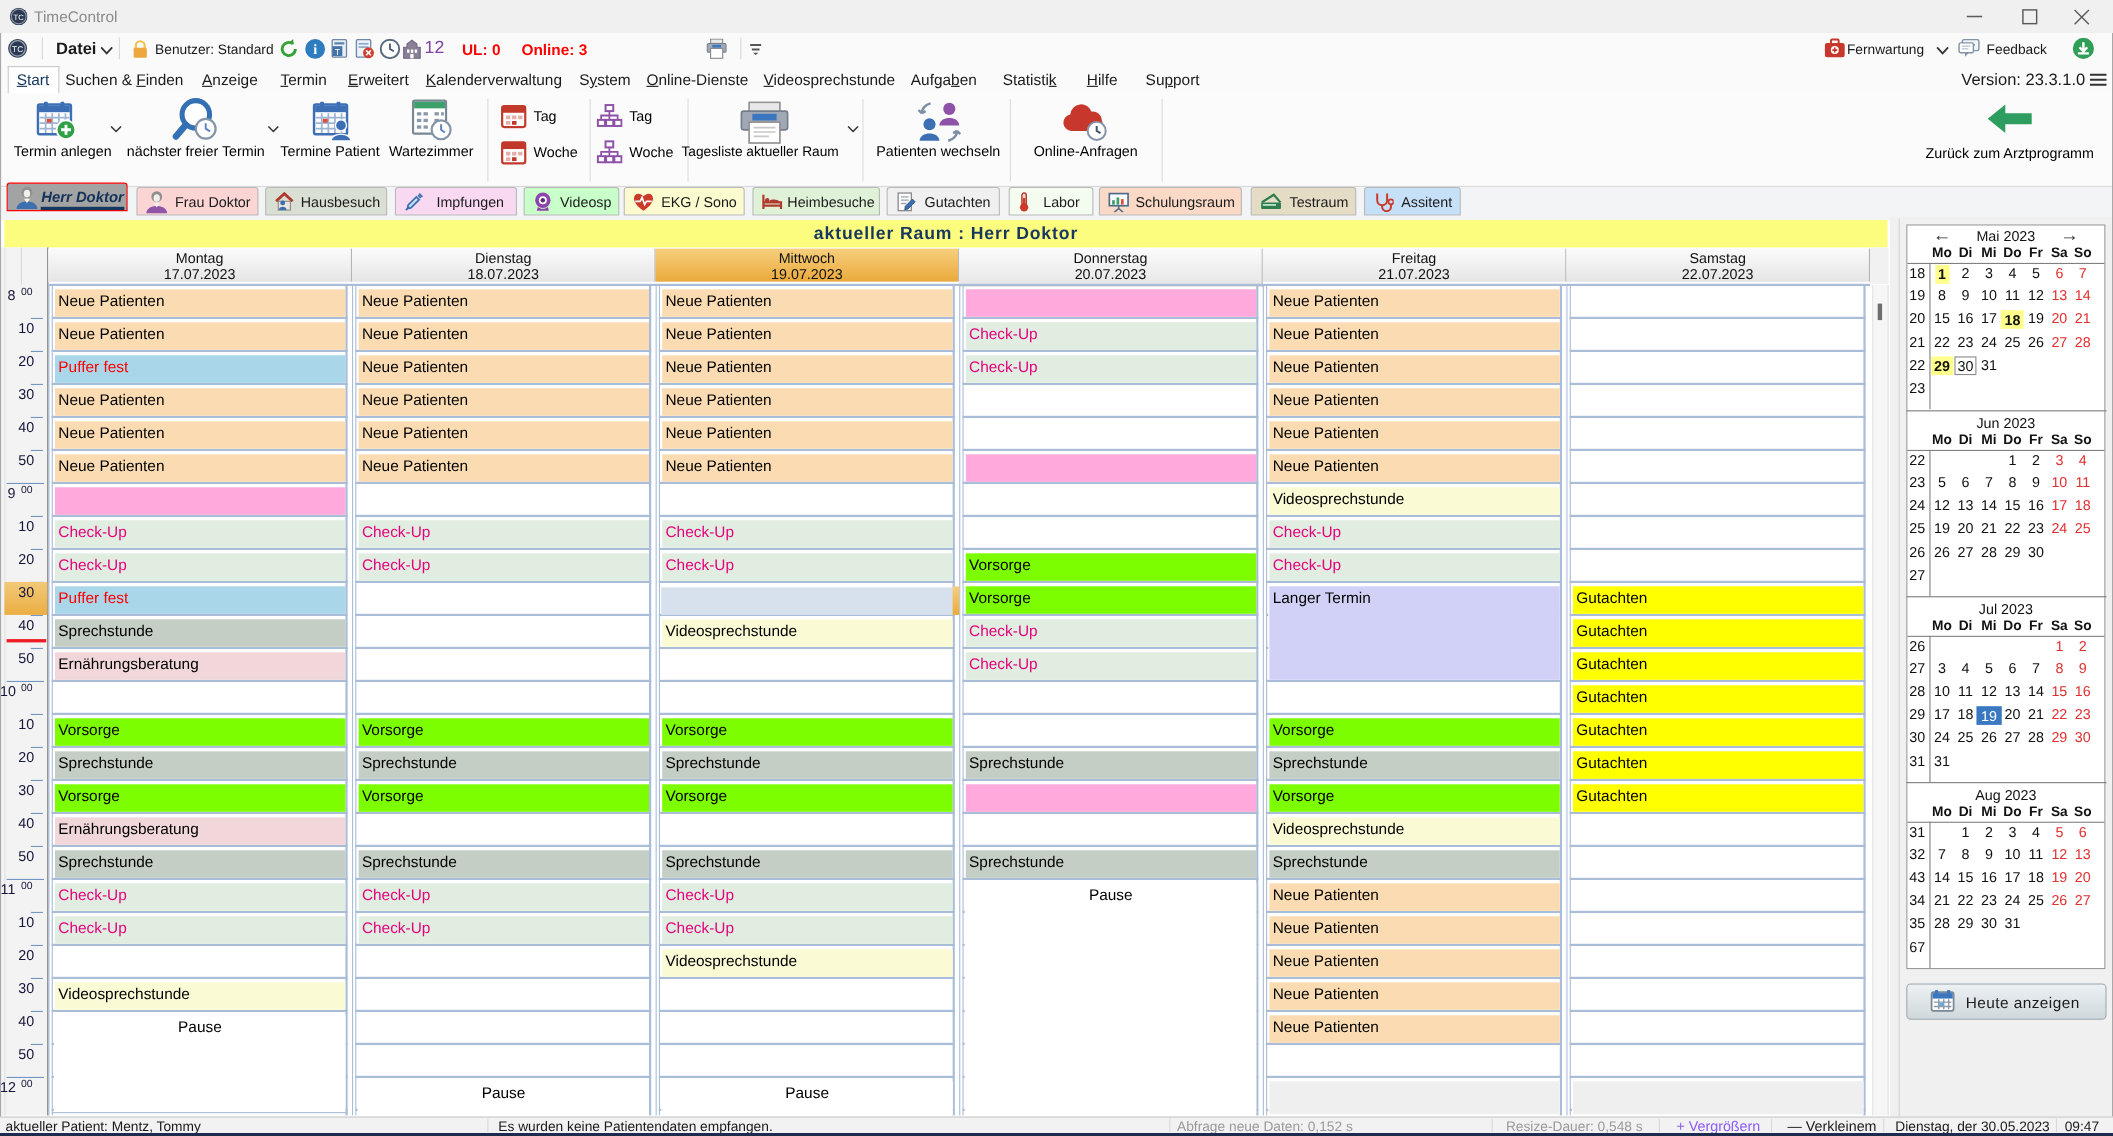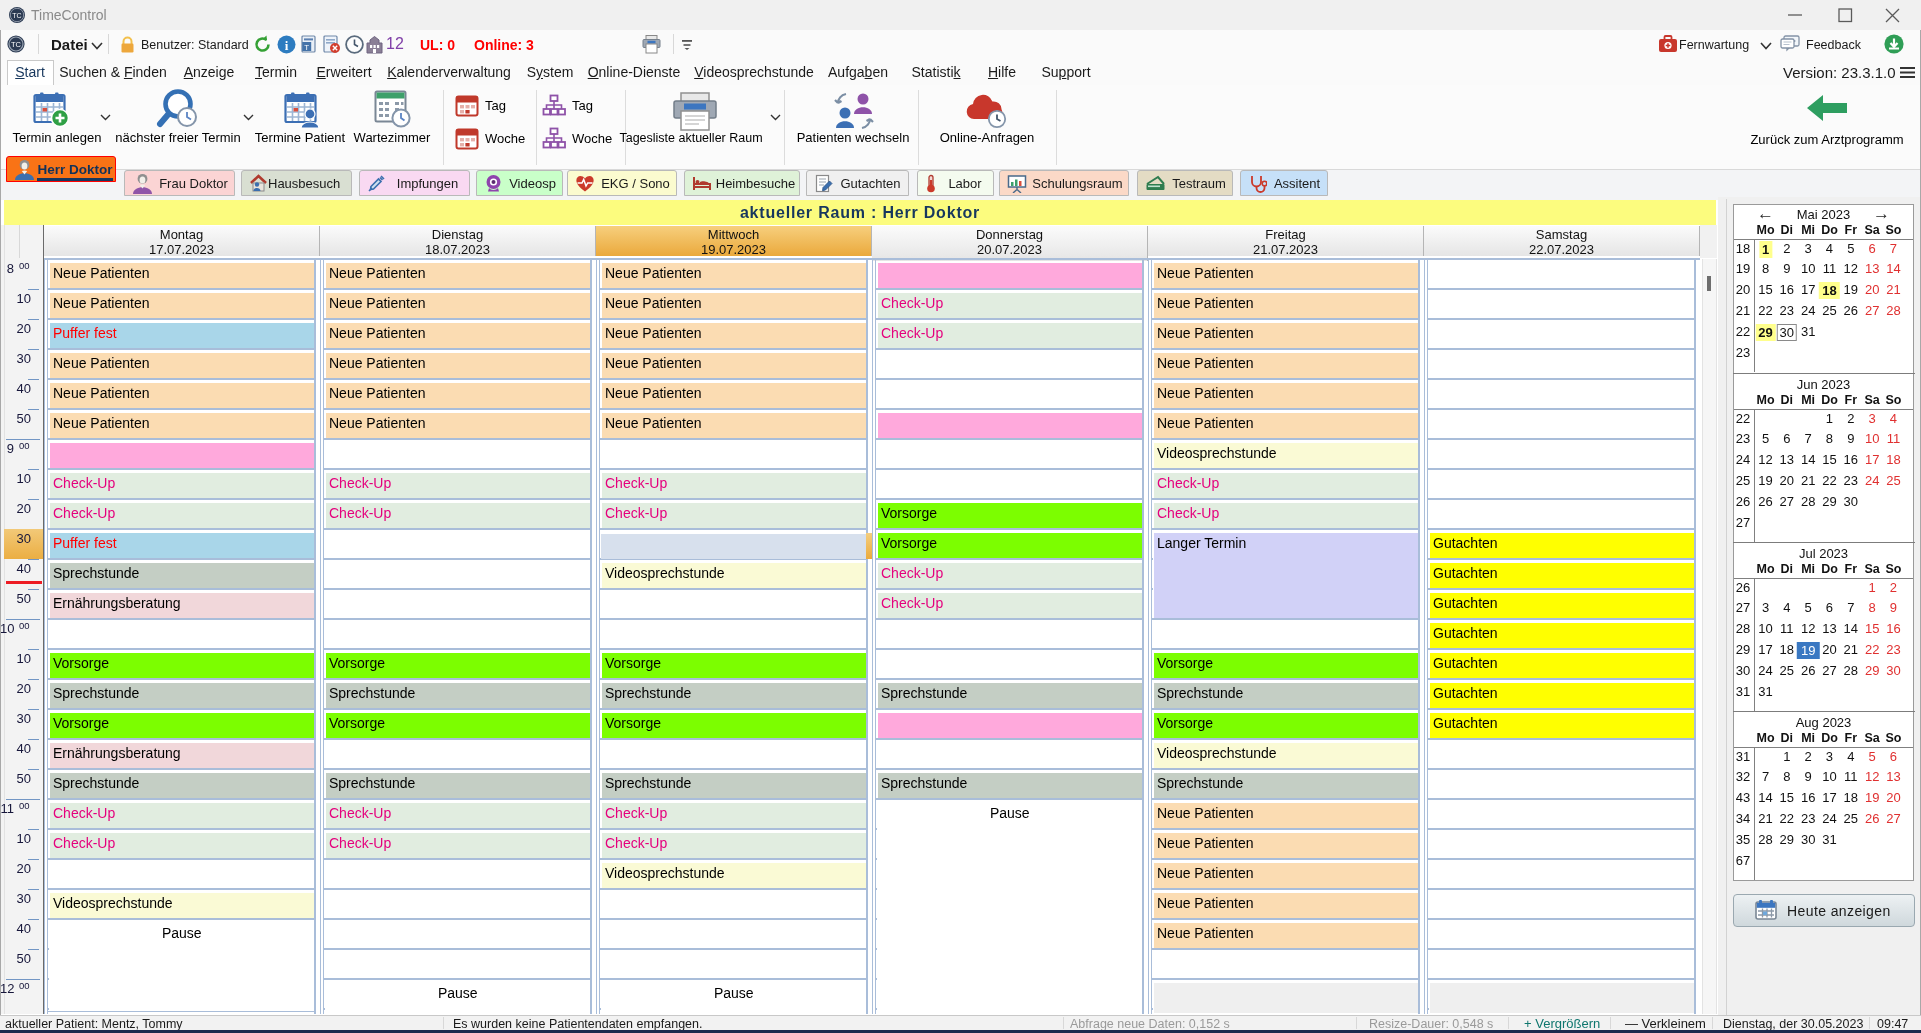--- a/index.html
+++ b/index.html
@@ -265,21 +265,21 @@
     <path d="M12 26 a7.5 7.5 0 0 1 -1-14.9 a10 10 0 0 1 19.4-2.6 a8 8 0 0 1 9.2 7.9 a7.3 7.3 0 0 1 -2.5 9.6 Z" fill="#C8372C"></path>
     <circle cx="35" cy="26" r="8.2" fill="#FFF" stroke="#8495AA" stroke-width="1.8"></circle>
     <path d="M35 21.5 V26 L38.5 28" fill="none" stroke="#44566B" stroke-width="1.8"></path>
   </svg>
 <div style="position:absolute;left:987px;top:130px;transform:translateX(-50%);font-size:13px;color:#000;font-weight:normal;white-space:nowrap;">Online-Anfragen</div>
 <svg class="abs" style="left:1806px;top:94px" width="42" height="28" viewBox="0 0 42 28">
     <path d="M17 1 L1 14 L17 27 V19 H41 V9 H17 Z" fill="#2E9E60"></path>
   </svg>
 <div style="position:absolute;left:1827px;top:132px;transform:translateX(-50%);font-size:13px;color:#000;font-weight:normal;white-space:nowrap;">Zurück zum Arztprogramm</div>
 <div class="abs" style="left:0;top:170px;width:1921px;height:30px;background:#F3F4F6;"></div>
-<div class="abs" style="left:6px;top:156px;width:110px;height:26px;background:#f97316;border:1.5px solid #FF0000;border-radius:3px 3px 0 0;display:flex;align-items:center;padding-left:7px;">
+<div class="abs" style="left:6px;top:166px;width:110px;height:26px;background:#a3a3a3;border:1.5px solid #FF0000;border-radius:3px 3px 0 0;display:flex;align-items:center;padding-left:7px;font-style:italic;">
 <svg width="21" height="21" viewBox="0 0 21 21">
       <circle cx="10.5" cy="5.8" r="4.9" fill="#8F8F8F"></circle>
       <ellipse cx="10.5" cy="7" rx="2.9" ry="3.5" fill="#F2F0EA"></ellipse>
       <path d="M1 21 C1 12 20 12 20 21 Z" fill="#3B6FAE"></path>
       <path d="M7.8 12 L10.5 15.6 L13.2 12 Q10.5 11 7.8 12 Z" fill="#F2F0EA"></path>
     </svg>
 <div style="flex:1;text-align:center;font-size:13.5px;font-weight:bold;color:#12325A;"><span style="border-bottom:3px solid #17375E;padding-bottom:1px;">Herr Doktor</span></div>
 </div>
 <div class="abs" style="left:124px;top:170px;width:111px;height:26px;background:#FBD4D4;border:1px solid #B9B9B9;border-radius:3px 3px 0 0;display:flex;align-items:center;padding-left:7px;">
 <svg width="21" height="21" viewBox="0 0 21 21">
@@ -290,21 +290,21 @@
     </svg>
 <div style="flex:1;text-align:center;font-size:13px;color:#1A1A1A;">Frau Doktor</div>
 </div>
 <div class="abs" style="left:241px;top:170px;width:111px;height:26px;background:#D9DFD2;border:1px solid #B9B9B9;border-radius:3px 3px 0 0;display:flex;align-items:center;padding-left:7px;">
 <svg width="19" height="19" viewBox="0 0 19 19">
       <path d="M2 9 L9.5 2 L17 9" fill="none" stroke="#B03A2E" stroke-width="2.6"></path>
       <rect x="4" y="9" width="11" height="8" fill="#E9E4DC" stroke="#8A8A8A" stroke-width="1"></rect>
       <circle cx="8" cy="10.5" r="2.2" fill="#3B6FAE"></circle>
       <path d="M4.5 17 C4.5 13 11.5 13 11.5 17 Z" fill="#3B6FAE"></path>
     </svg>
-<div style="flex:1;font-size:13px;color:#1A1A1A;">Hausbesuch</div>
+<div style="flex:1;text-align:center;font-size:13px;color:#1A1A1A;">Hausbesuch</div>
 </div>
 <div class="abs" style="left:359px;top:170px;width:111px;height:26px;background:#F9D9F2;border:1px solid #B9B9B9;border-radius:3px 3px 0 0;display:flex;align-items:center;padding-left:7px;">
 <svg width="19" height="19" viewBox="0 0 19 19">
       <path d="M14 2 L17 5 M13 3.5 L15.5 6 M4 12.5 L11.5 5 L14 7.5 L6.5 15 L3.5 15.5 Z" fill="#CFE0F0" stroke="#3B6FAE" stroke-width="1.6"></path>
       <path d="M2 17 L5 14" stroke="#3B6FAE" stroke-width="1.6"></path>
     </svg>
 <div style="flex:1;text-align:center;font-size:13px;color:#1A1A1A;">Impfungen</div>
 </div>
 <div class="abs" style="left:476px;top:170px;width:87px;height:26px;background:#C9FFC9;border:1px solid #B9B9B9;border-radius:3px 3px 0 0;display:flex;align-items:center;padding-left:7px;">
 <svg width="19" height="19" viewBox="0 0 19 19">
@@ -1014,21 +1014,21 @@
     <rect x="9" y="13.5" width="4" height="3.5" fill="#6FA8DC"></rect>
   </svg>
 <div style="position:absolute;left:1787px;top:903px;font-size:14px;color:#1A1A1A;font-weight:normal;white-space:nowrap;letter-spacing:0.4px;">Heute anzeigen</div>
 <div class="abs" style="left:0;top:30px;width:1px;height:1003px;background:#A8A8A8;"></div>
 <div class="abs" style="left:1920px;top:30px;width:1px;height:1003px;background:#A8A8A8;"></div>
 <div class="abs" style="left:0;top:1015px;width:1921px;height:15px;background:#F2F2F2;border-top:1px solid #C8C8C8;"></div>
 <div style="position:absolute;left:5px;top:1017px;font-size:12.5px;color:#1A1A1A;font-weight:normal;white-space:nowrap;">aktueller Patient: Mentz, Tommy</div>
 <div style="position:absolute;left:453px;top:1017px;font-size:12.5px;color:#1A1A1A;font-weight:normal;white-space:nowrap;">Es wurden keine Patientendaten empfangen.</div>
 <div style="position:absolute;left:1070px;top:1017px;font-size:12.5px;color:#9A9A9A;font-weight:normal;white-space:nowrap;">Abfrage neue Daten: 0,152 s</div>
 <div style="position:absolute;left:1369px;top:1017px;font-size:12.5px;color:#9A9A9A;font-weight:normal;white-space:nowrap;">Resize-Dauer: 0,548 s</div>
-<div style="position:absolute;left:1524px;top:1016px;font-size:13px;color:#0f766e;font-weight:normal;white-space:nowrap;">+ Vergrößern</div>
+<div style="position:absolute;left:1524px;top:1016px;font-size:13px;color:#8b5cf6;font-weight:normal;white-space:nowrap;">+ Vergrößern</div>
 <div style="position:absolute;left:1625px;top:1016px;font-size:13px;color:#1A1A1A;font-weight:normal;white-space:nowrap;">— Verkleinem</div>
 <div style="position:absolute;left:1723px;top:1017px;font-size:12.5px;color:#1A1A1A;font-weight:normal;white-space:nowrap;">Dienstag, der 30.05.2023</div>
 <div style="position:absolute;left:1877px;top:1017px;font-size:12.5px;color:#1A1A1A;font-weight:normal;white-space:nowrap;">09:47</div>
 <div class="abs" style="left:443px;top:1017px;width:1px;height:12px;background:#D8D8D8;"></div>
 <div class="abs" style="left:1063px;top:1017px;width:1px;height:12px;background:#D8D8D8;"></div>
 <div class="abs" style="left:1356px;top:1017px;width:1px;height:12px;background:#D8D8D8;"></div>
 <div class="abs" style="left:1508px;top:1017px;width:1px;height:12px;background:#D8D8D8;"></div>
 <div class="abs" style="left:1610px;top:1017px;width:1px;height:12px;background:#D8D8D8;"></div>
 <div class="abs" style="left:1712px;top:1017px;width:1px;height:12px;background:#D8D8D8;"></div>
 <div class="abs" style="left:1869px;top:1017px;width:1px;height:12px;background:#D8D8D8;"></div>

